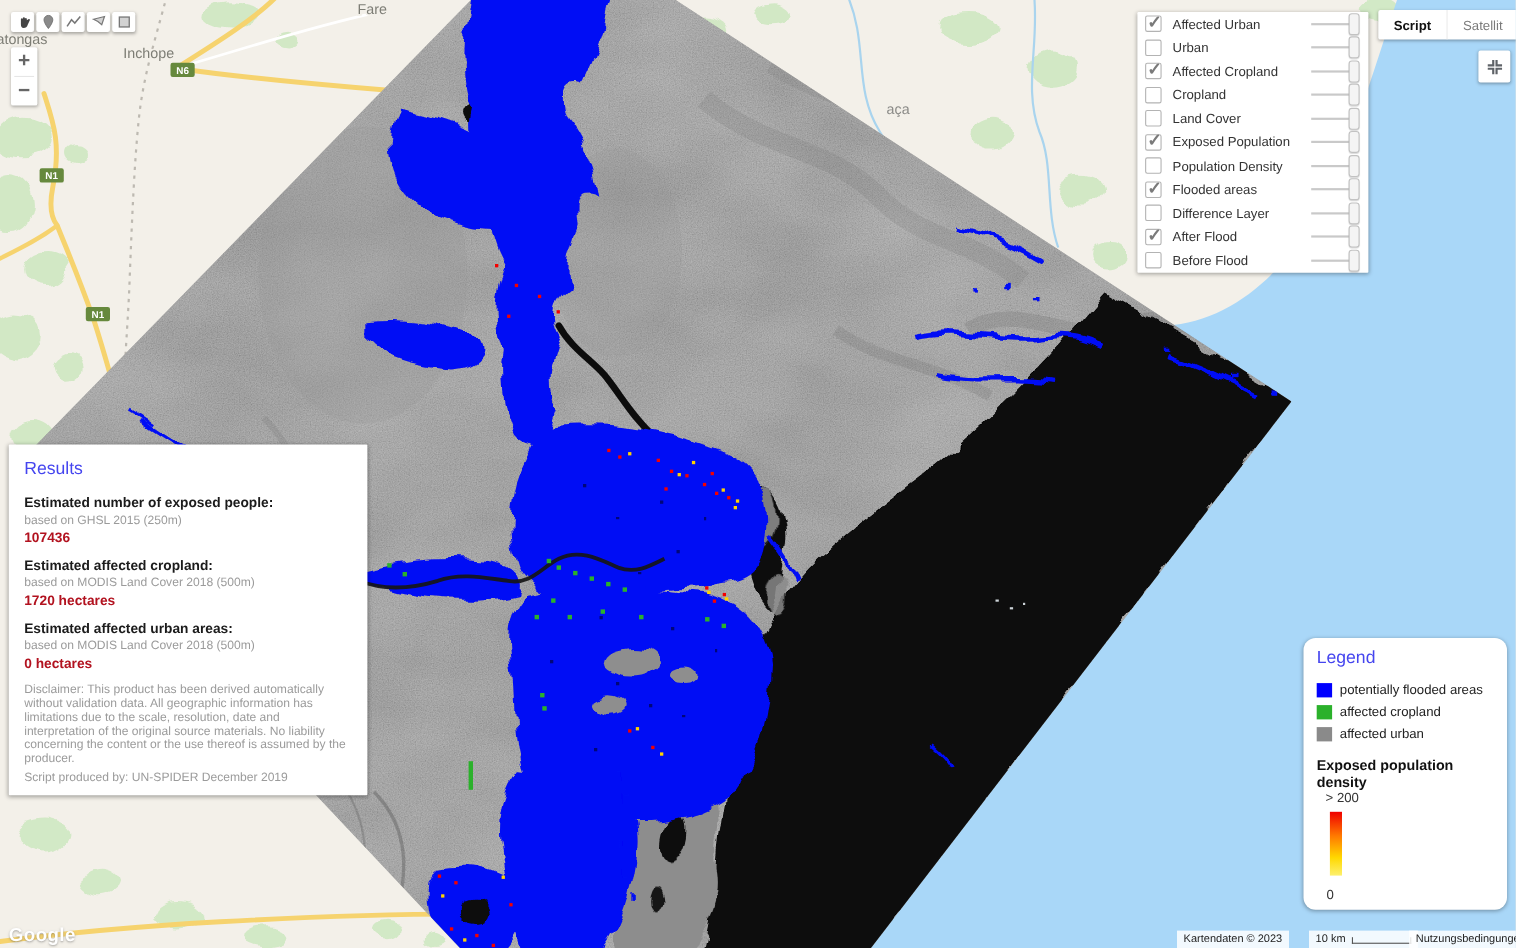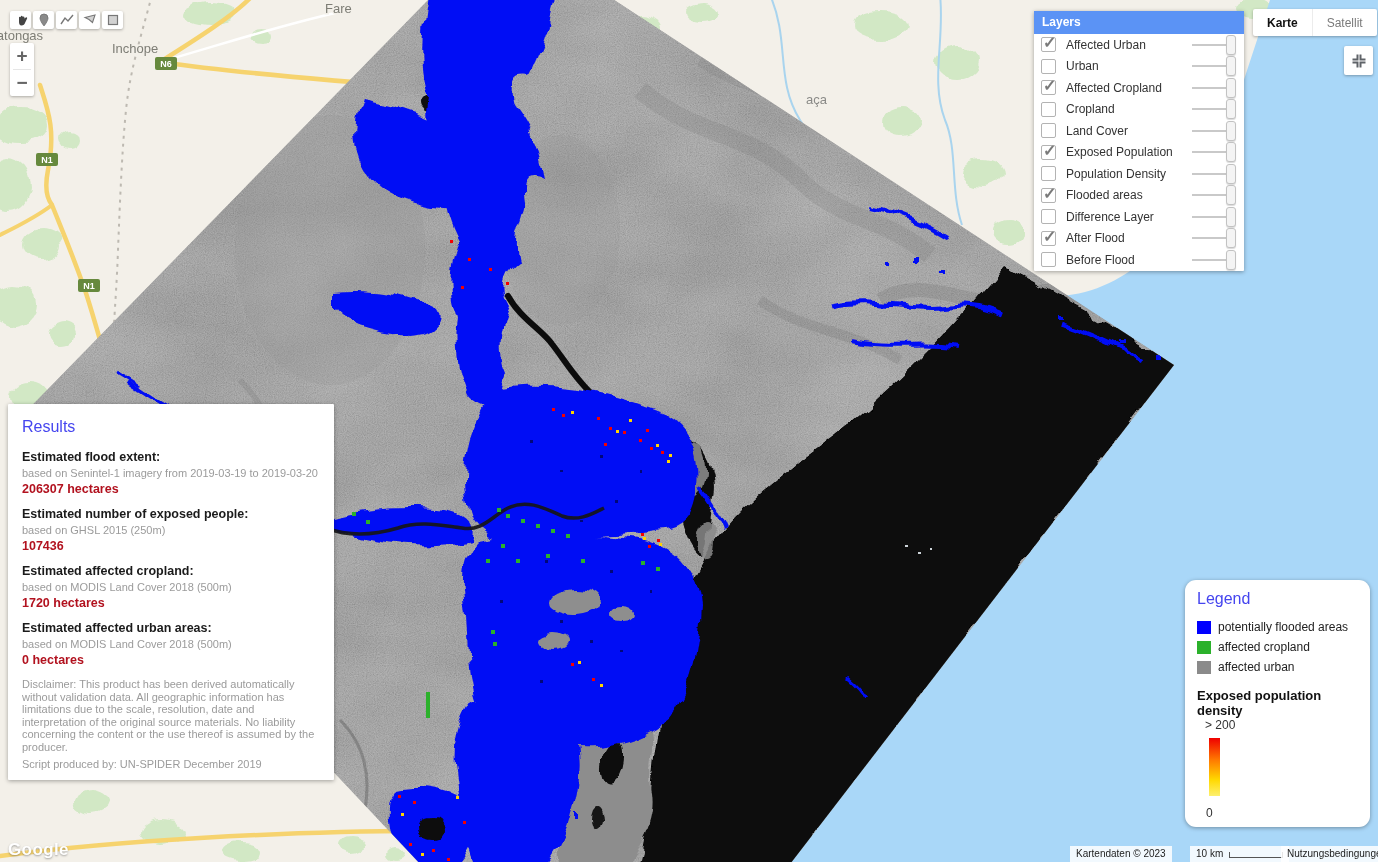--- a/index.html
+++ b/index.html
@@ -394,37 +394,36 @@
   </div>
 </div>
 
 <div class="zoomctl">
   <div class="zbtn">+</div>
   <div class="zdiv"></div>
   <div class="zbtn">−</div>
 </div>
 
 <div class="maptype">
-  <div class="mt mt-map">Karte</div>
+  <div class="mt mt-map">Script</div>
   <div class="mt mt-sat">Satellit</div>
 </div>
 
 <div class="fullscreen">
   <svg width="16" height="16" viewBox="0 0 16 16">
     <g stroke="#5f6368" stroke-width="2" fill="none">
       <path d="M1.5 6.5 L6.5 6.5 L6.5 1.5"></path>
       <path d="M9.5 1.5 L9.5 6.5 L14.5 6.5"></path>
       <path d="M1.5 9.5 L6.5 9.5 L6.5 14.5"></path>
       <path d="M9.5 14.5 L9.5 9.5 L14.5 9.5"></path>
     </g>
   </svg>
 </div>
 
 <div class="layers">
-  <div class="layers-header">Layers</div>
   <div class="layer-row">
     <span class="cb checked"></span>
     <span class="layer-label">Affected Urban</span>
     <span class="slider">
         <span class="track"></span>
         <span class="thumb"></span>
       </span>
   </div>
   <div class="layer-row">
     <span class="cb"></span>
@@ -504,25 +503,20 @@
     <span class="slider">
         <span class="track"></span>
         <span class="thumb"></span>
       </span>
   </div>
 </div>
 
 <div class="results">
   <div class="r-title">Results</div>
 
-  <div class="sec">
-    <p class="h">Estimated flood extent:</p>
-    <p class="note">based on Senintel-1 imagery from 2019-03-19 to 2019-03-20</p>
-    <p class="val">206307 hectares</p>
-  </div>
   <div class="sec">
     <p class="h">Estimated number of exposed people:</p>
     <p class="note">based on GHSL 2015 (250m)</p>
     <p class="val">107436</p>
   </div>
   <div class="sec">
     <p class="h">Estimated affected cropland:</p>
     <p class="note">based on MODIS Land Cover 2018 (500m)</p>
     <p class="val">1720 hectares</p>
   </div>

